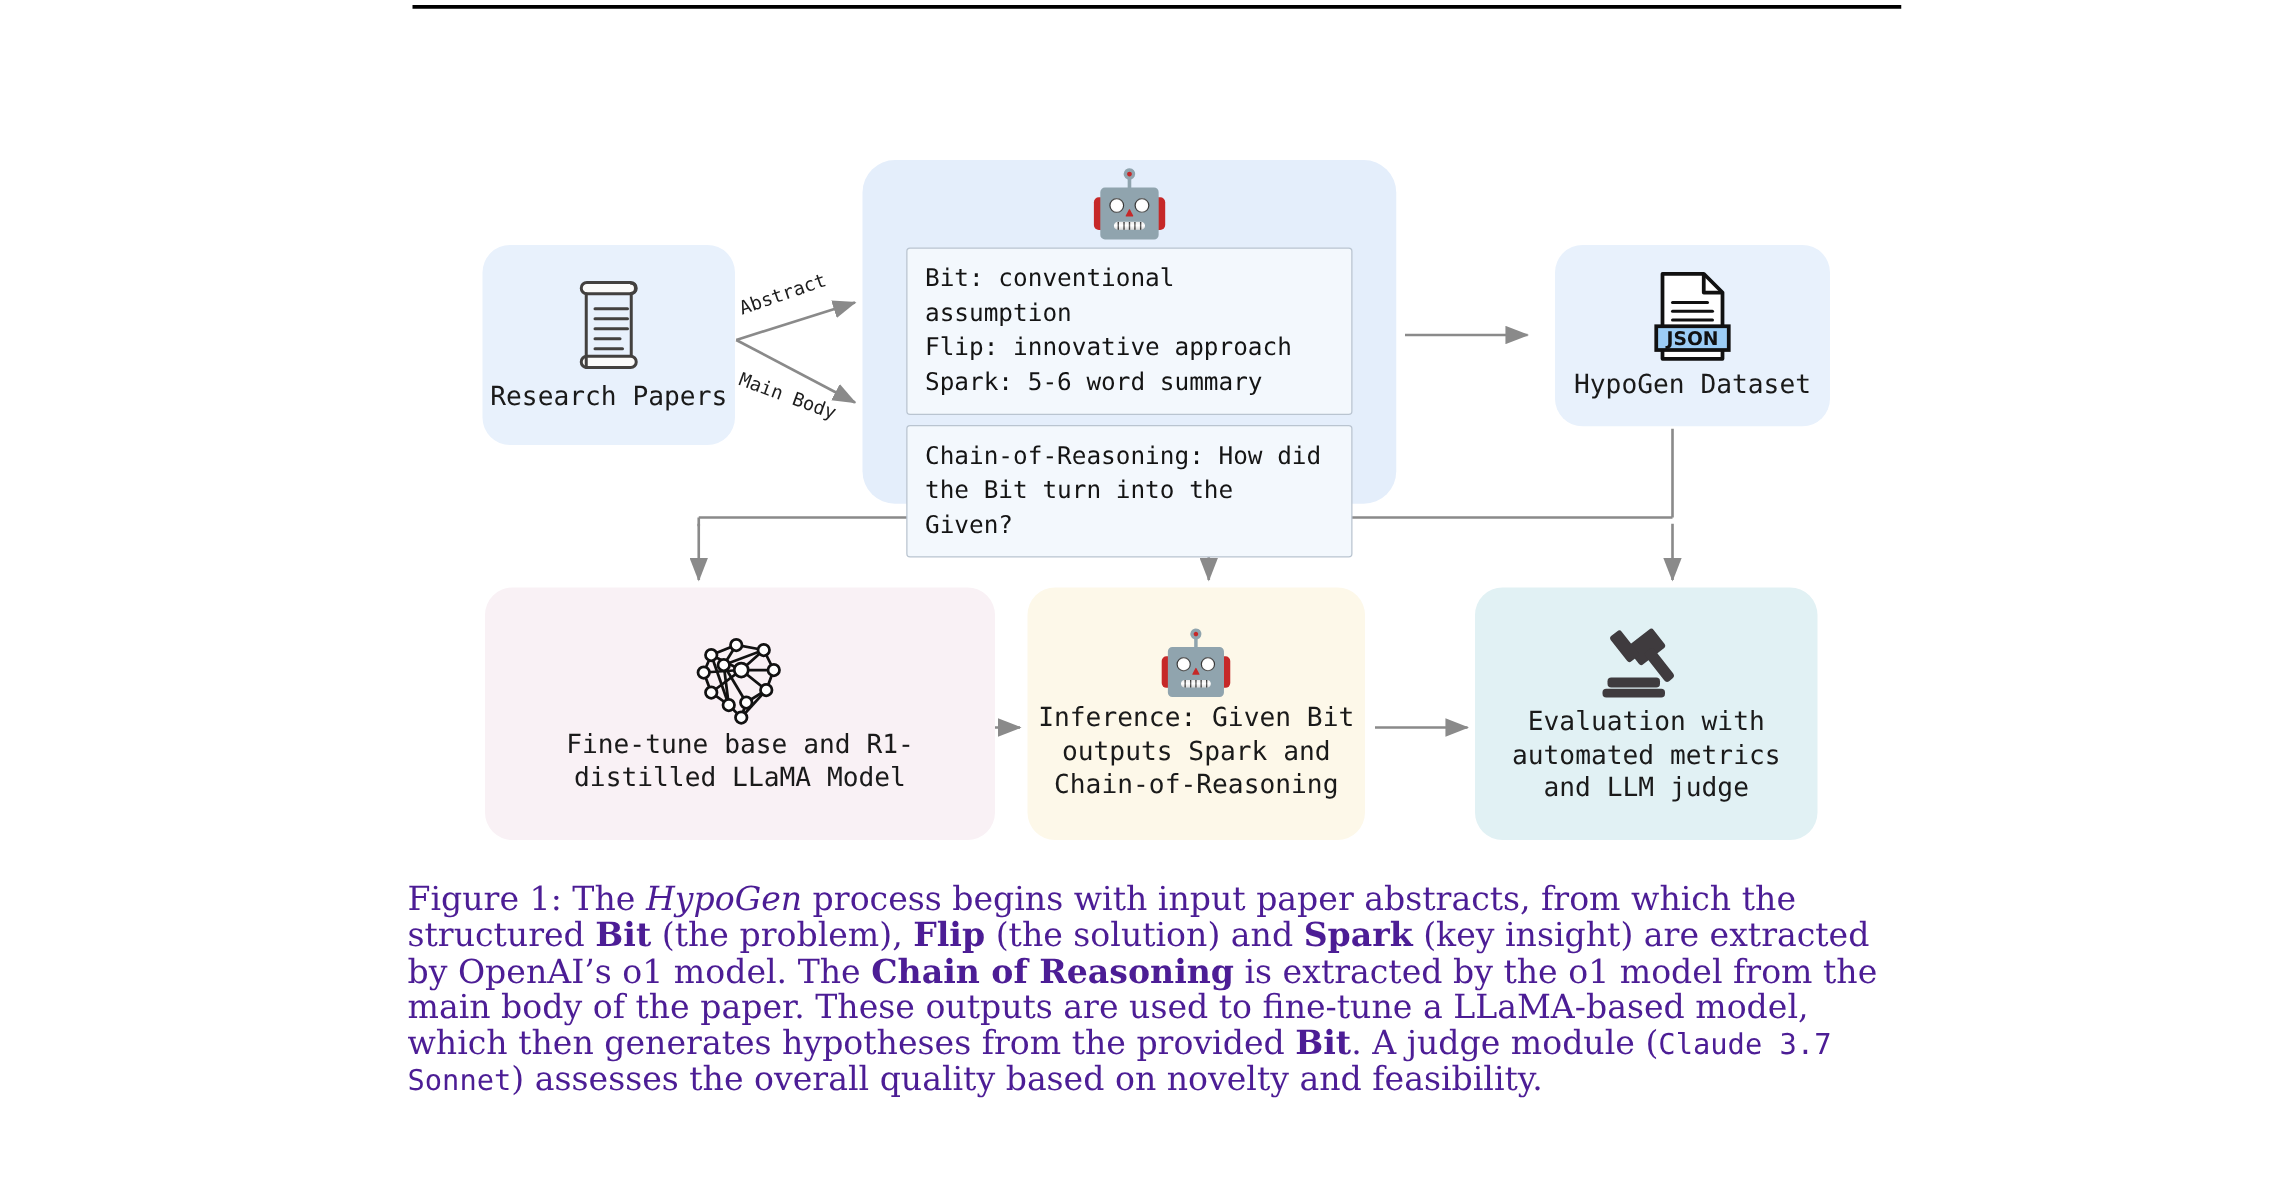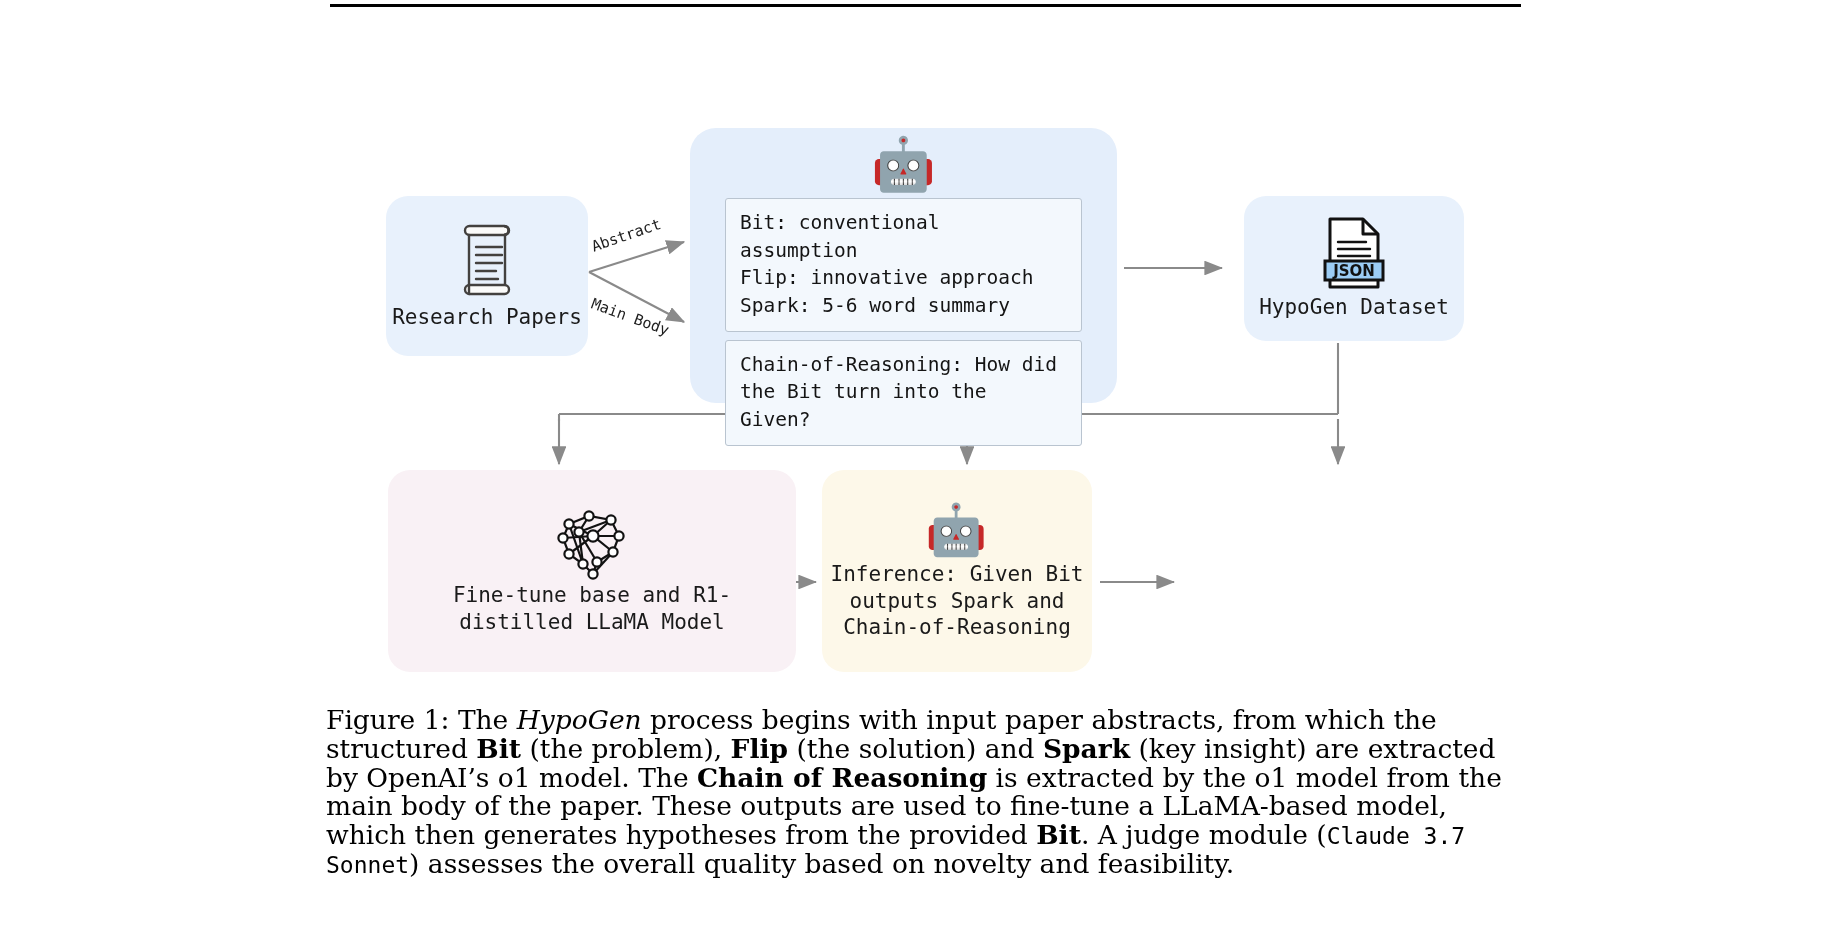--- a/index.html
+++ b/index.html
@@ -173,21 +173,21 @@
 
   
   .caption {
     position: absolute;
     left: 326px;
     top: 706px;
     width: 1200px;
     font-family: "DejaVu Serif", "Liberation Serif", serif;
     font-size: 26.5px;
     line-height: 1.085;
-    color: #000000;
+    color: #4c1d95;
     text-align: left;
   }
   .caption .ital { font-style: italic; }
   .caption .bold { font-weight: bold; }
   .caption .mono {
     font-family: "DejaVu Sans Mono", "Liberation Mono", monospace;
     font-size: 23px;
   }
 </style>
 </head>
@@ -316,16 +316,32 @@
 distilled LLaMA Model</div>
   </div>
 
   <div class="node" id="inference-node">
     <div class="icon-slot emoji-icon" style="font-size:50px;height:58px;">🤖</div>
     <div class="node-label">Inference: Given Bit
 outputs Spark and
 Chain-of-Reasoning</div>
   </div>
 
+  <div class="node" id="evaluation-node">
+    <div class="icon-slot">
+      <svg width="78" height="64" viewBox="0 0 78 64" xmlns="http://www.w3.org/2000/svg">
+        <g fill="#3f3b3e">
+          <rect x="26" y="10" width="26" height="19" rx="2.5" transform="rotate(-38 39 19.5)"></rect>
+          <rect x="16" y="6" width="11" height="26" rx="2.5" transform="rotate(-38 21.5 19)"></rect>
+          <rect x="45" y="19" width="9" height="30" rx="3" transform="rotate(-38 49.5 34)"></rect>
+          <rect x="8" y="44" width="42" height="8" rx="3"></rect>
+          <rect x="4" y="53" width="50" height="7" rx="3"></rect>
+        </g>
+      </svg>
+    </div>
+    <div class="node-label">Evaluation with
+automated metrics
+and LLM judge</div>
+  </div>
 
 </div>
 
 <div class="caption"><span>Figure 1: The </span><span class="ital">HypoGen</span><span> process begins with input paper abstracts, from which the structured </span><span class="bold">Bit</span><span> (the problem), </span><span class="bold">Flip</span><span> (the solution) and </span><span class="bold">Spark</span><span> (key insight) are extracted by OpenAI’s o1 model. The </span><span class="bold">Chain of Reasoning</span><span> is extracted by the o1 model from the main body of the paper. These outputs are used to fine-tune a LLaMA-based model, which then generates hypotheses from the provided </span><span class="bold">Bit</span><span>. A judge module (</span><span class="mono">Claude 3.7 Sonnet</span><span>) assesses the overall quality based on novelty and feasibility.</span></div>
 
 </body></html>

